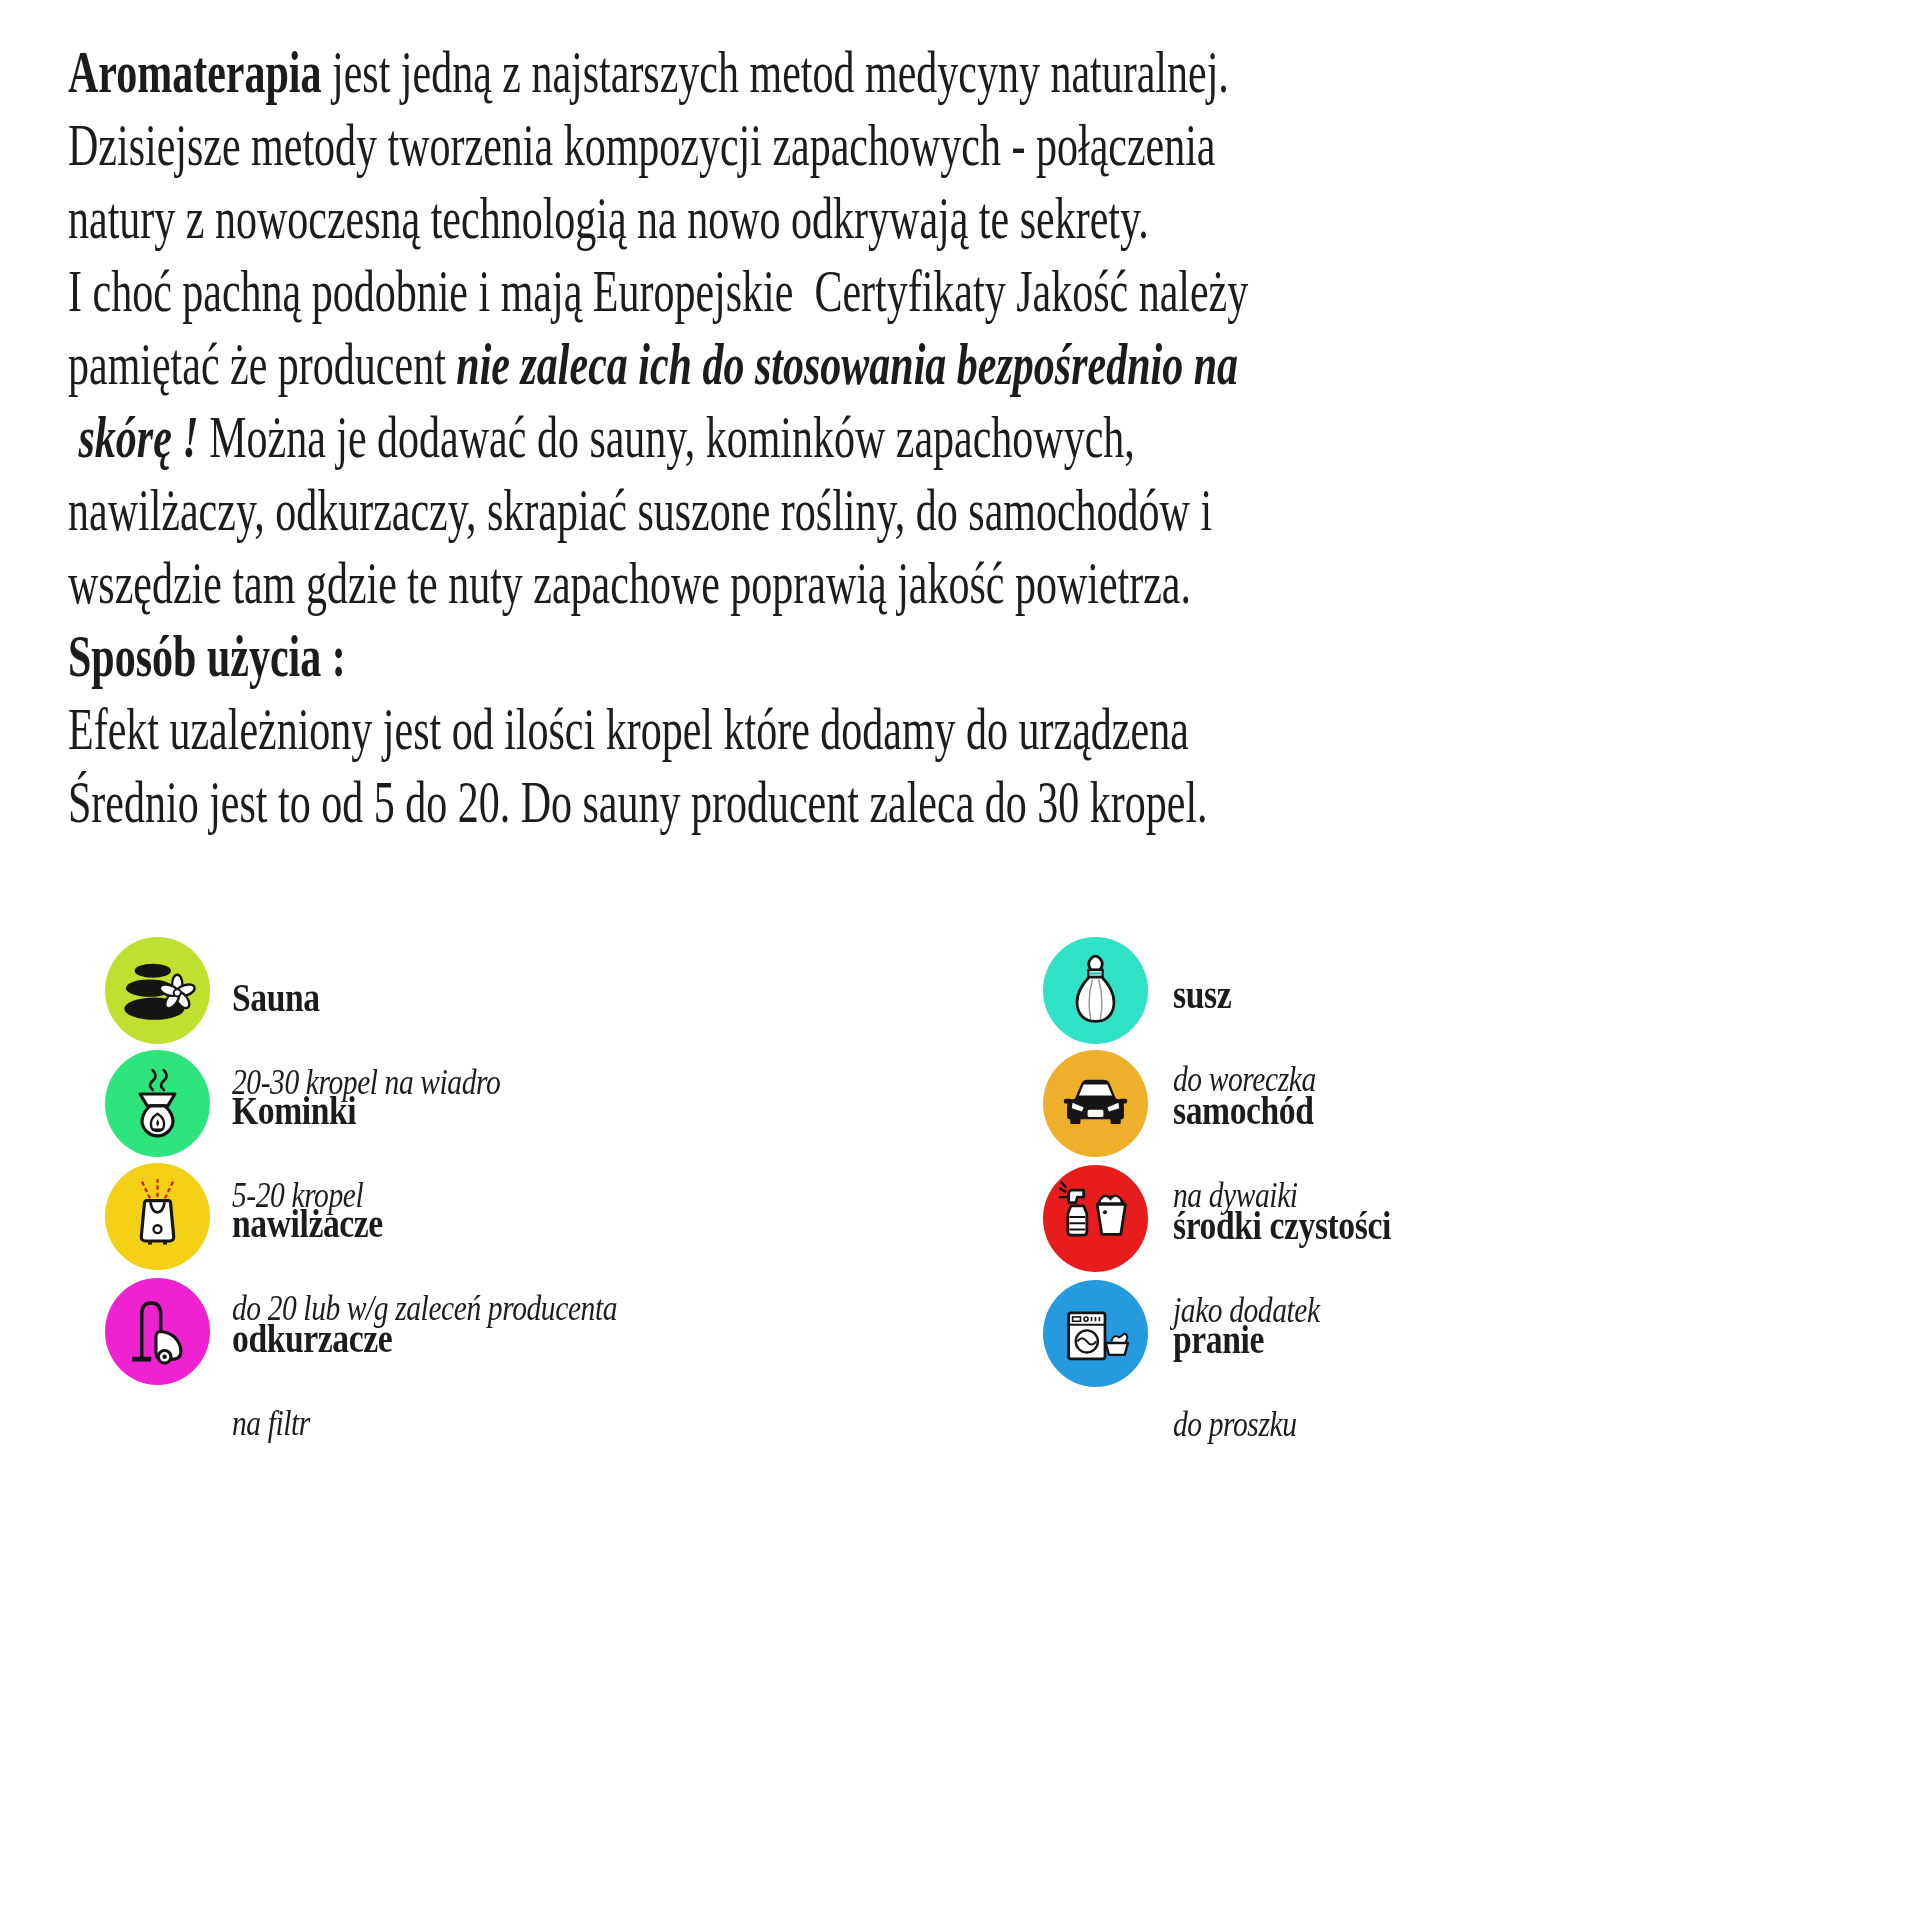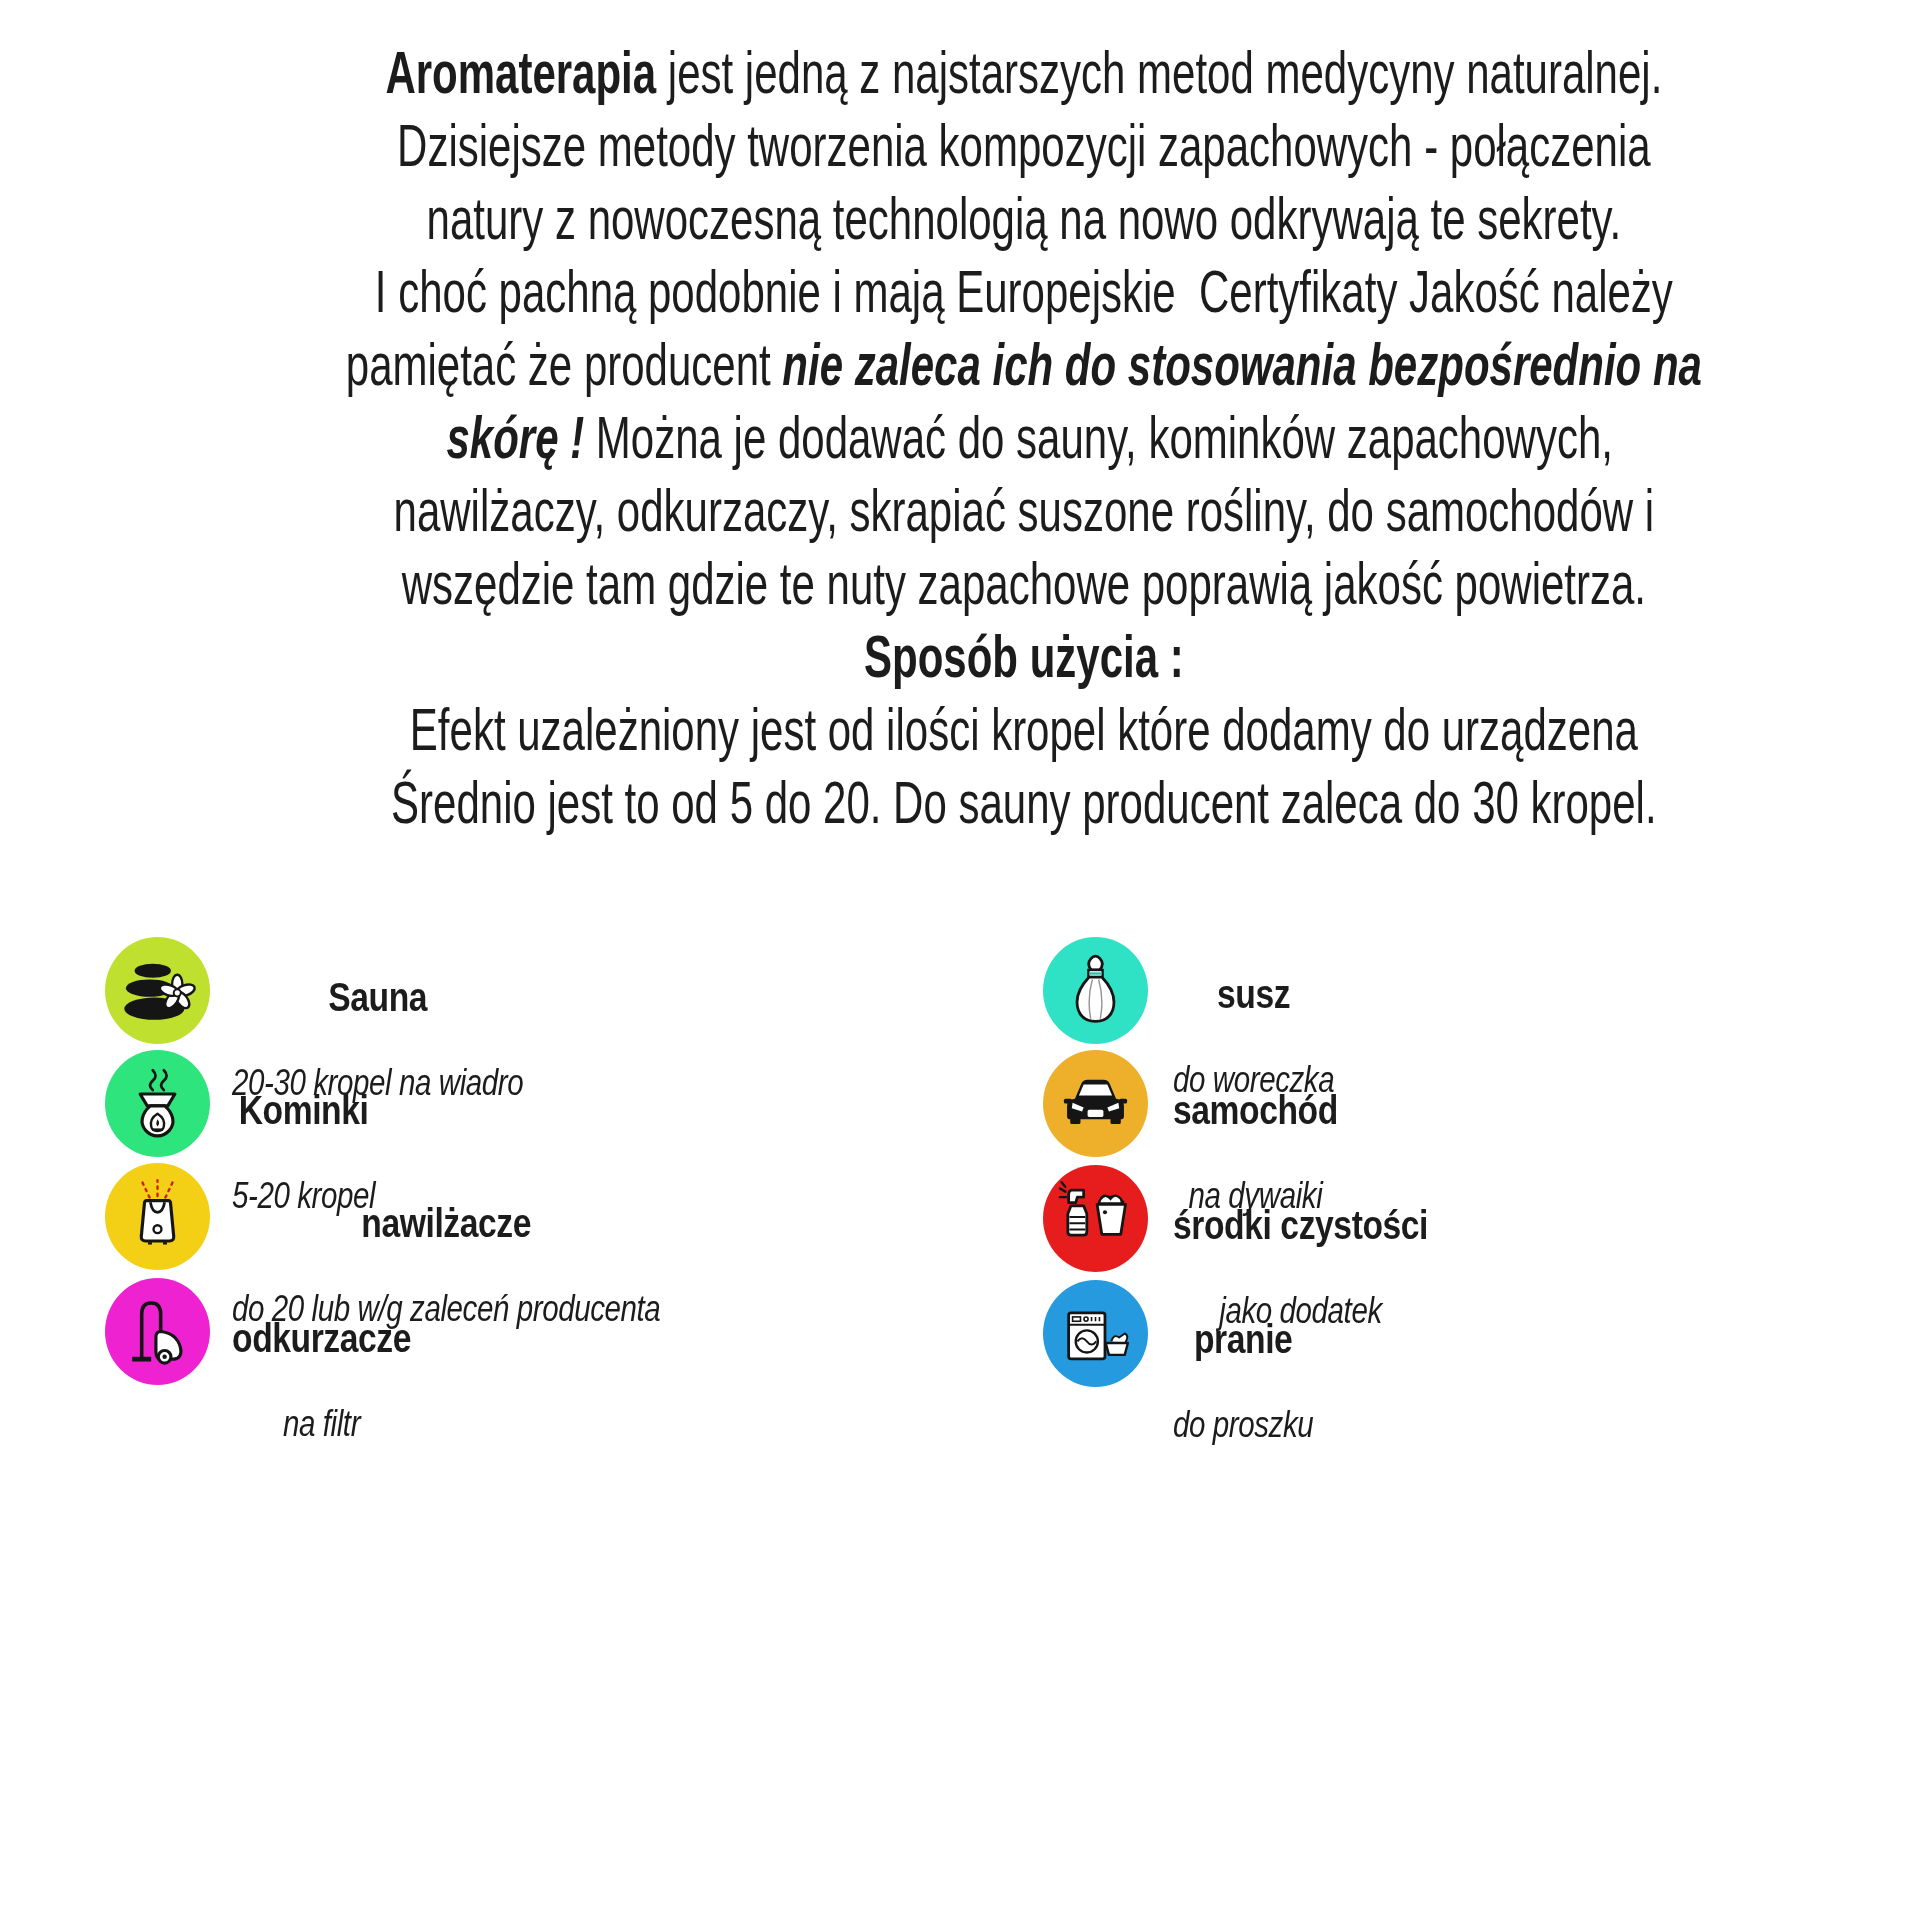--- a/index.html
+++ b/index.html
@@ -1,17 +1,17 @@
 <!DOCTYPE html>
 <html lang="pl" style="font-size:15px"><head>
 <meta charset="utf-8">
 <style>
   html,body{margin:0;padding:0;background:#fff;}
   .page{position:relative;width:1928px;height:1928px;background:#fff;overflow:hidden;
-        font-family:Liberation Sans, sans-serif;color:#1c1c1c;text-align:center;}
+        font-family:Liberation Serif, serif;color:#1c1c1c;}
   
   .intro{position:absolute;left:68px;top:36px;width:2731px;
          font-size:60px;line-height:73px;
          transform:scaleX(0.70);transform-origin:0 0;}
   .line{white-space:pre;}
   .b{font-weight:bold;}
   .bi{font-weight:bold;font-style:italic;}
   
   .circle{position:absolute;width:105px;height:107px;border-radius:50%;
           display:flex;align-items:center;justify-content:center;}

